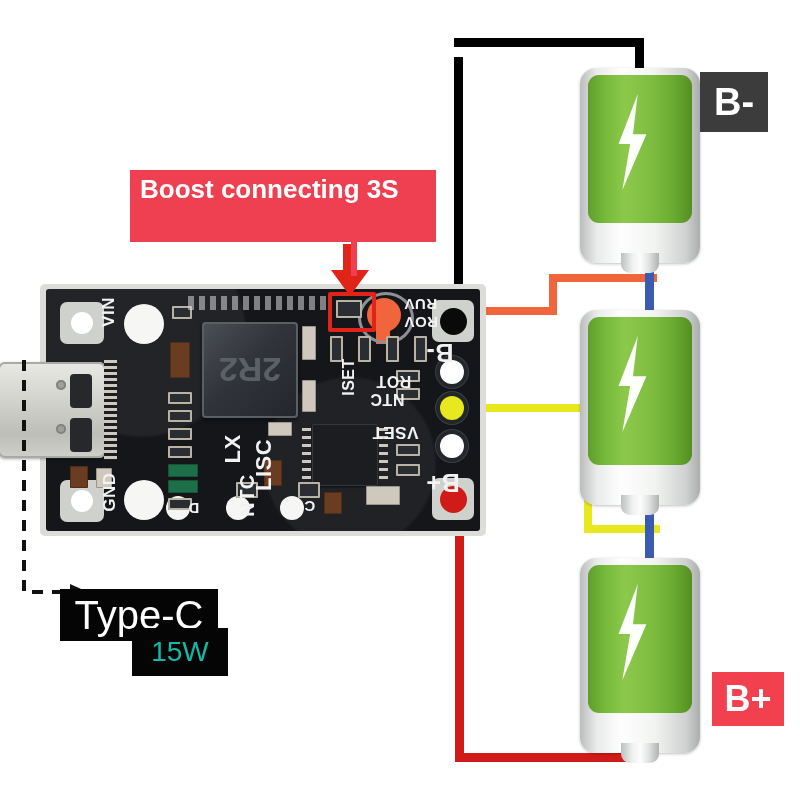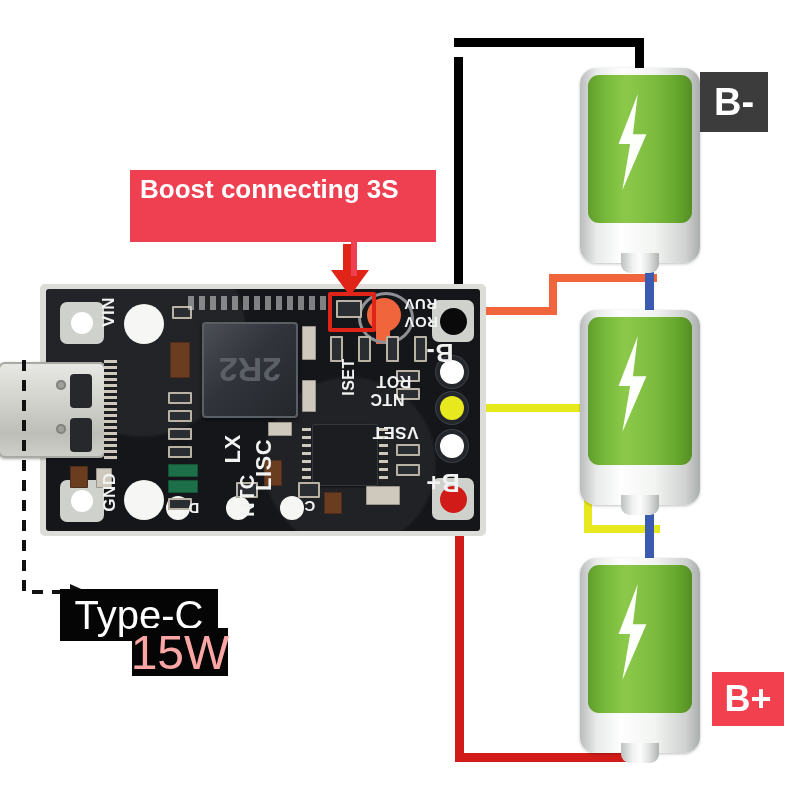--- a/index.html
+++ b/index.html
@@ -79,21 +79,21 @@
     font-size:36px;color:#fff;display:flex;align-items:center;
     justify-content:center;font-weight:700;}
 
   #typec{left:60px;top:564px;width:158px;height:52px;background:#050505;
     font-size:40px;color:#fff;display:flex;align-items:center;
     justify-content:center;margin-top:25px;}
   #qc{left:58px;top:628px;width:66px;height:48px;background:#050505;
     font-size:36px;color:#fff;display:flex;align-items:center;
     justify-content:center;}
   #w15{left:132px;top:628px;width:96px;height:48px;background:#050505;
-    font-size:48px;color:#fca5a5;display:flex;align-items:center;
+    font-size:28px;color:#14b8a6;display:flex;align-items:center;
     justify-content:center;}
   #title-box{left:20px;top:684px;width:440px;height:94px;background:#050505;
     color:#fff;font-size:34px;font-weight:700;line-height:47px;
     text-align:center;padding-top:1px;box-sizing:border-box;}
 
   .redbox{position:absolute;border:4px solid #e02418;border-radius:2px;}
 </style>
 </head>
 <body>
 

